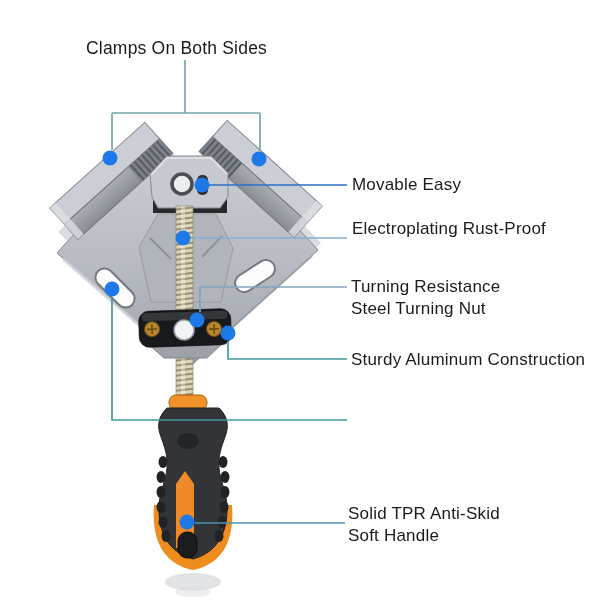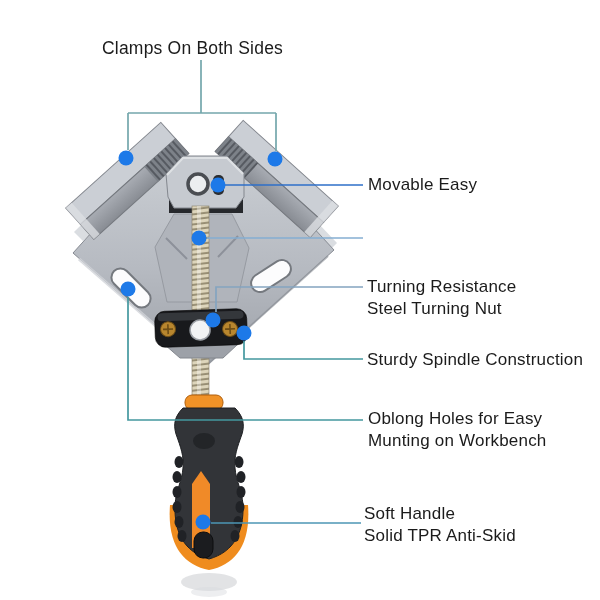--- a/index.html
+++ b/index.html
@@ -1,20 +1,20 @@
 <!DOCTYPE html>
 <html><head>
 <meta charset="utf-8">
 <style>
   html,body{margin:0;padding:0;}
   body{
     width:600px;height:600px;background:#ffffff;overflow:hidden;position:relative;
     font-family:"Liberation Sans", sans-serif;
   }
-  #stage{position:absolute;left:16px;top:0;width:536px;height:600px;}
+  #stage{position:absolute;left:0;top:0;width:536px;height:600px;}
   svg{position:absolute;left:0;top:0;}
   .label{
     position:absolute;color:#1b1b1b;font-size:17px;line-height:22px;
     white-space:nowrap;letter-spacing:0.2px;
   }
   .label div{white-space:nowrap;}
   #title-label{font-size:17.5px;line-height:20px;}
 </style>
 </head>
 <body>
@@ -158,34 +158,31 @@
   </g>
 </svg>
 
 <div id="title-label" class="label" style="left:86px;top:38px;">Clamps On Both Sides</div>
 
 <div class="label" style="left:352px;top:174px;">
   <div>Movable Easy</div>
 </div>
 
 <div class="label" style="left:352px;top:218px;">
+  <div>Electroplating Rust-Proof</div>
 </div>
 
 <div class="label" style="left:351px;top:276px;">
   <div>Turning Resistance</div>
   <div>Steel Turning Nut</div>
 </div>
 
 <div class="label" style="left:351px;top:349px;">
-  <div>Sturdy Spindle Construction</div>
+  <div>Sturdy Aluminum Construction</div>
 </div>
 
-<div class="label" style="left:352px;top:408px;">
-  <div>Oblong Holes for Easy</div>
-  <div>Munting on Workbench</div>
-</div>
 
 <div class="label" style="left:348px;top:503px;">
+  <div>Solid TPR Anti-Skid</div>
   <div>Soft Handle</div>
-  <div>Solid TPR Anti-Skid</div>
 </div>
 
 </div>
 
 </body></html>

